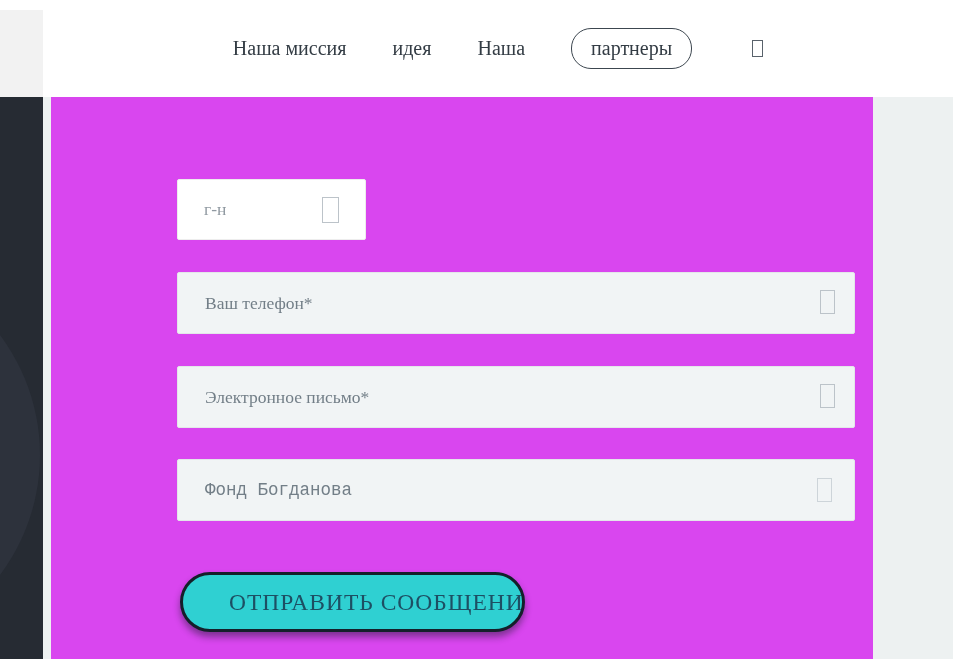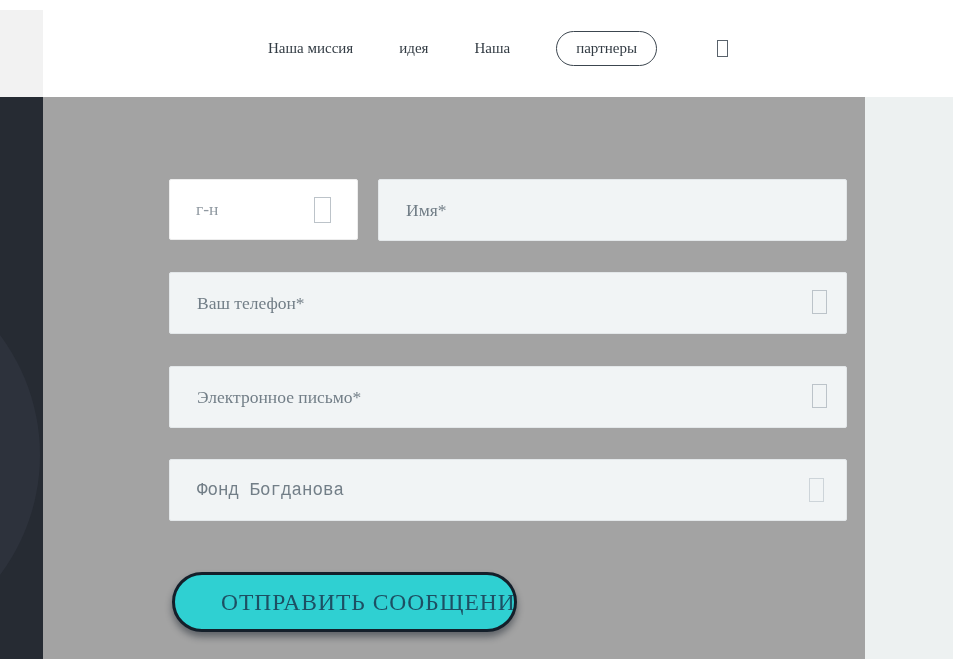--- a/index.html
+++ b/index.html
@@ -21,21 +21,21 @@
     position: absolute; left: 170px; top: 2px; width: 700px;
     color: #f2f2f2; font-size: 36px; line-height: 50px; font-weight: 400;
     letter-spacing: 0.5px; z-index: 1; pointer-events: none; white-space: nowrap;
   }
   .nav {
     position: absolute; left: 43px; top: 0; width: 910px; height: 97px;
     display: flex; align-items: center; justify-content: center; gap: 46px;
     z-index: 3;
   }
   .nav-item {
-    color: #333c44; font-size: 15px; cursor: pointer; white-space: nowrap;
+    color: #333c44; font-size: 20px; cursor: pointer; white-space: nowrap;
   }
   .nav-item.active {
     border: 1.5px solid #3c464f; border-radius: 20px; padding: 8px 19px;
   }
   .nav-glyph {
     display: inline-block; width: 11px; height: 17px;
     border: 1px solid #59626b; margin-left: 14px; cursor: pointer;
   }
 
   
@@ -47,22 +47,22 @@
     position: absolute; left: 0; top: 97px; width: 43px; height: 562px;
     background: #262b33; overflow: hidden; z-index: 4;
   }
   .rail-circle {
     position: absolute; left: -360px; top: 158px; width: 400px; height: 400px;
     border-radius: 50%; background: #2d323c;
   }
 
   
   .content {
-    position: absolute; left: 43px; top: 97px; width: 822px; height: 562px;
-    background: #a3a3a3; z-index: 2;
+    position: absolute; left: 51px; top: 97px; width: 822px; height: 562px;
+    background: #d946ef; z-index: 2;
   }
   .field, .select-box {
     position: absolute; border-radius: 2px;
     font-family: "Liberation Serif", "DejaVu Serif", serif;
     font-size: 17.5px;
   }
   .select-box {
     left: 126px; top: 82px; width: 189px; height: 61px;
     background: #ffffff; border: 1px solid #ededed;
     display: flex; align-items: center; justify-content: space-between;
@@ -134,21 +134,20 @@
     <div class="rail-circle"></div>
   </div>
 
   <div class="content">
 
     <div class="select-box">
       <span class="select-value">г-н</span>
       <span class="glyph-box"></span>
     </div>
 
-    <input class="field f-name" type="text" placeholder="Имя*" style="">
 
     <input class="field f-phone" type="text" placeholder="Ваш телефон*" style="">
     <span class="glyph-box small field-glyph g-phone"></span>
 
     <input class="field f-email" type="text" placeholder="Электронное письмо*" style="">
     <span class="glyph-box small field-glyph g-email"></span>
 
     <input class="field f-fund" type="text" placeholder="Фонд Богданова" style="">
     <span class="glyph-box small light field-glyph g-fund"></span>
 

